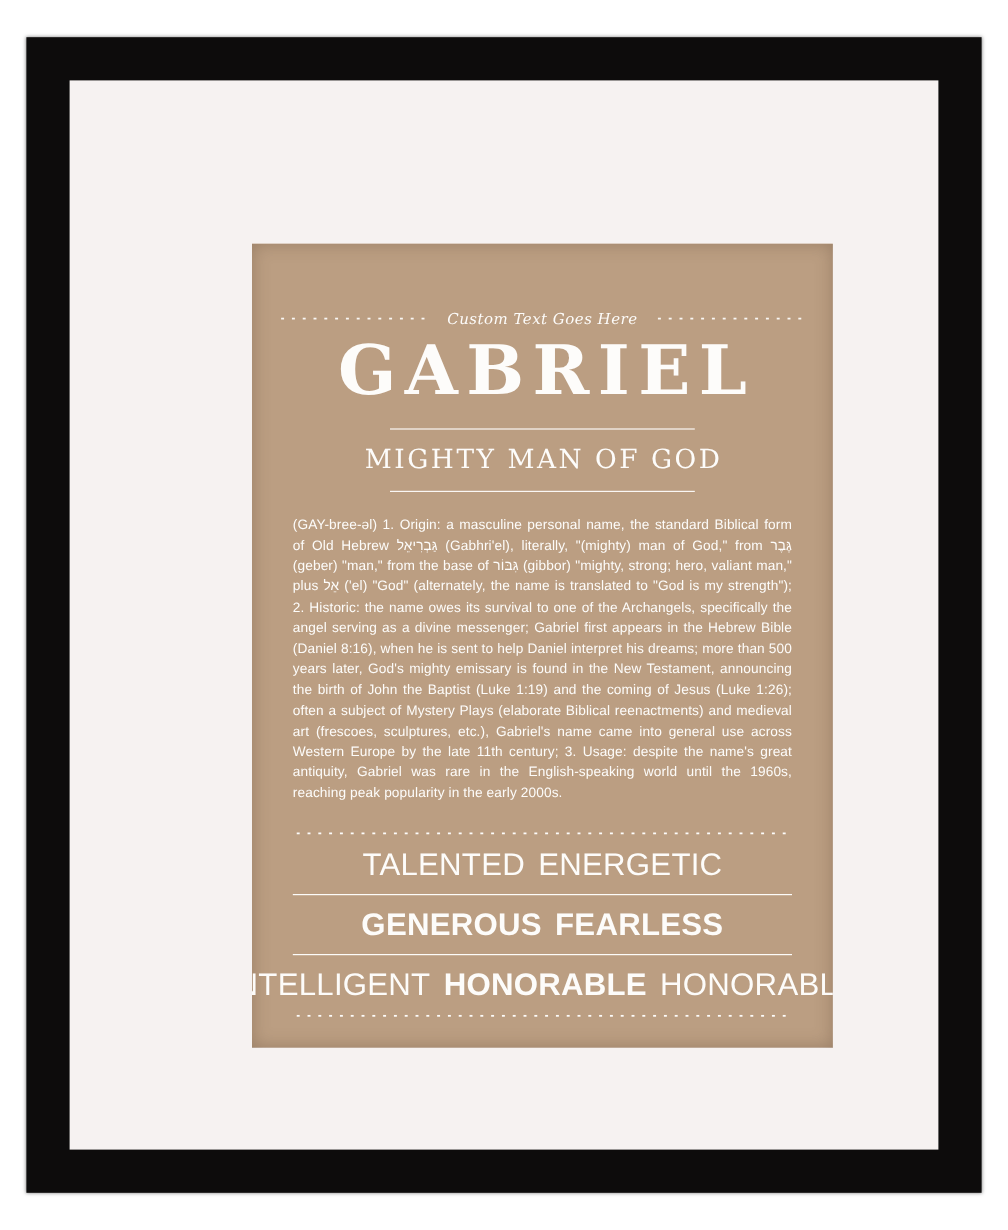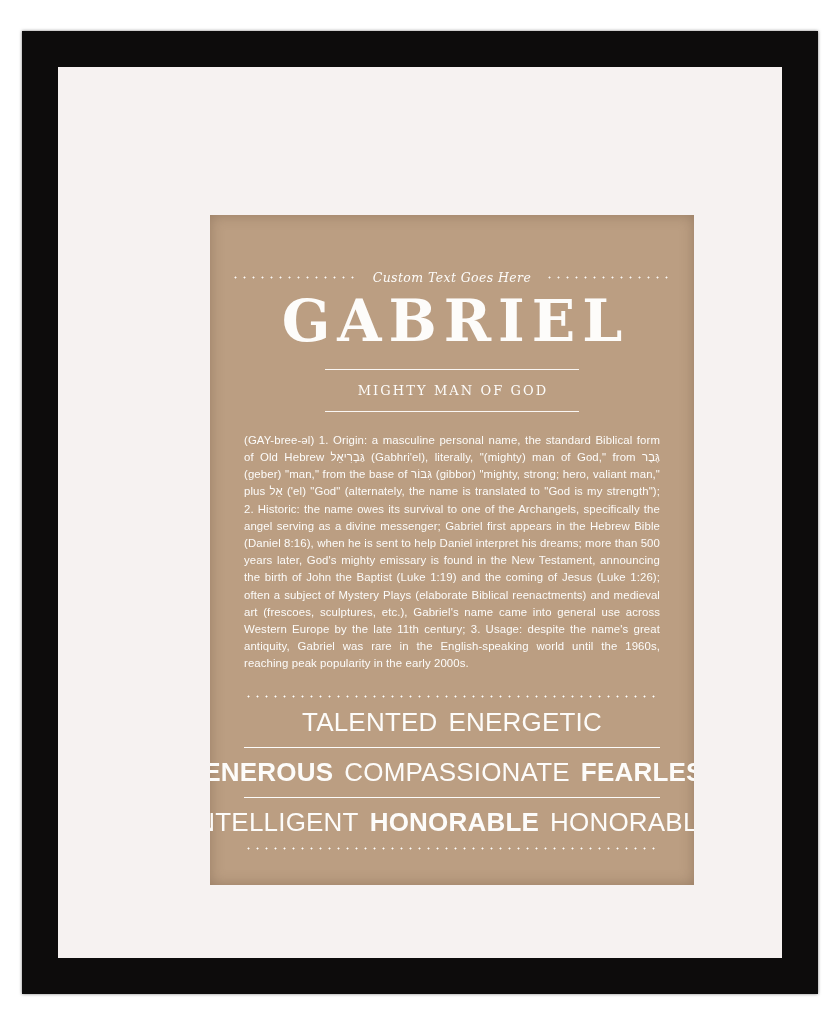--- a/index.html
+++ b/index.html
@@ -35,21 +35,21 @@
     left: 36px;
     top: 36px;
     right: 36px;
     bottom: 36px;
     background: #f6f2f1;
   }
   
   .print {
     position: absolute;
     left: 152px;
-    top: 148px;
+    top: 136px;
     width: 484px;
     height: 670px;
     background: #bb9e82;
     box-shadow: inset 0 0 14px rgba(90,65,45,0.35);
     overflow: hidden;
   }
   .print-inner {
     position: absolute;
     left: 0; top: 0; right: 0; bottom: 0;
     padding: 34px 34px 20px 34px;
@@ -100,21 +100,21 @@
     width: 254px;
     height: 1px;
     background: #fdfcfa;
     margin: 18px auto 0 auto;
     opacity: 0.95;
   }
 
   .meaning {
     text-align: center;
     font-family: "DejaVu Serif", serif;
-    font-size: 13px;
+    font-size: 22px;
     letter-spacing: 2.1px;
     margin: 13px 0 0 0;
     text-indent: 2px;
   }
   .rule2 {
     width: 254px;
     height: 1px;
     background: #fdfcfa;
     margin: 13px auto 0 auto;
     opacity: 0.95;
@@ -192,21 +192,20 @@
 
           <div class="traits">
             <div class="dots-full"></div>
             <div class="trait-row">
                 <span class="t-light">TALENTED</span>
                 <span class="t-light">ENERGETIC</span>
               </div>
             <div class="solid-full"></div>
             <div class="trait-row">
                 <span class="t-bold">GENEROUS</span>
-                <span class="t-light">COMPASSIONATE</span>
                 <span class="t-bold">FEARLESS</span>
               </div>
             <div class="solid-full"></div>
             <div class="trait-row">
                 <span class="t-light">INTELLIGENT</span>
                 <span class="t-bold">HONORABLE</span>
                 <span class="t-light">HONORABLE</span>
               </div>
             <div class="dots-full"></div>
           </div>

